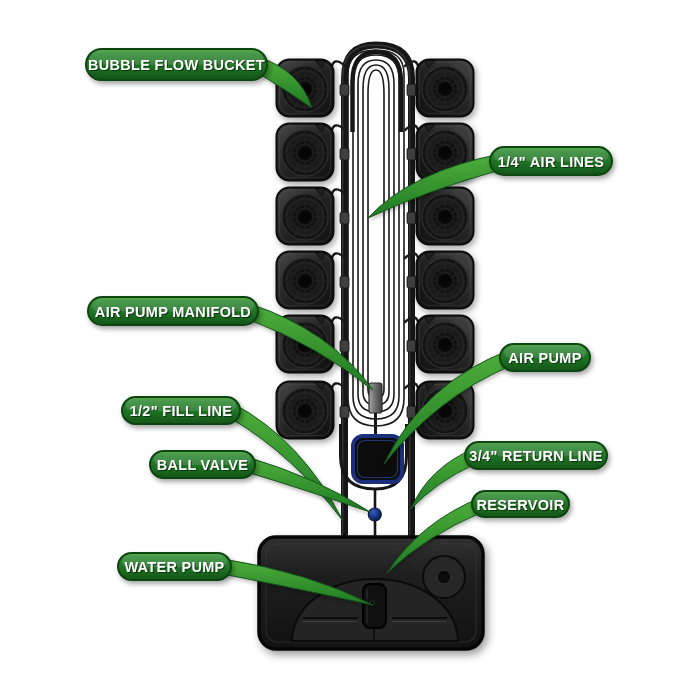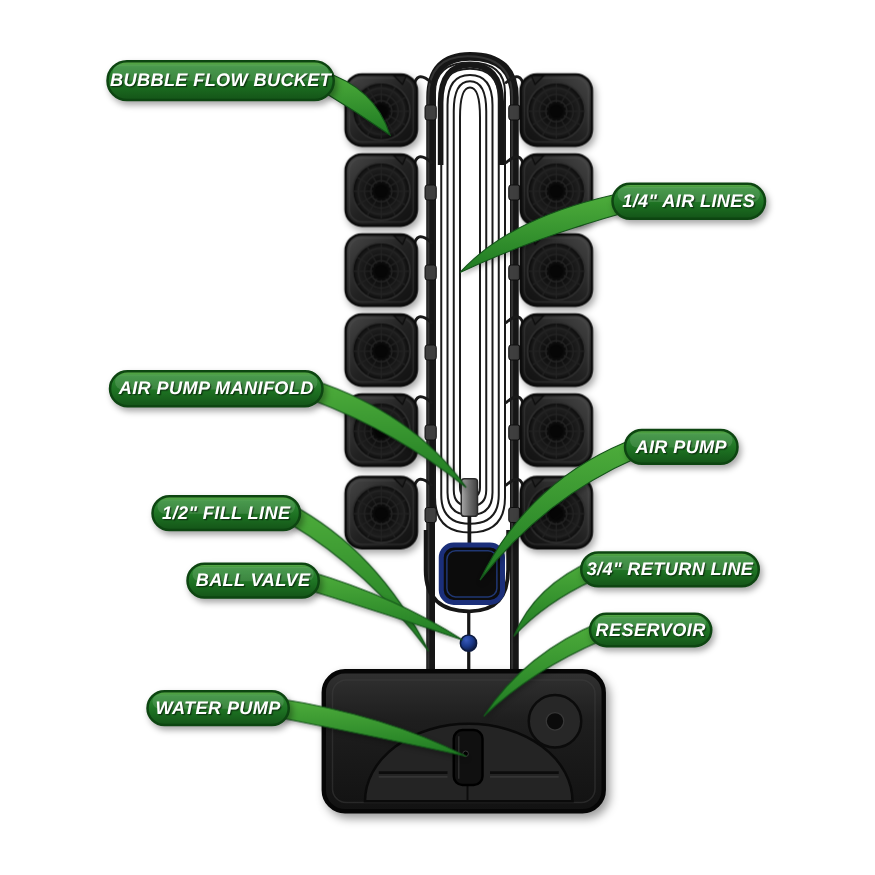--- a/index.html
+++ b/index.html
@@ -1,16 +1,16 @@
 <!DOCTYPE html>
 <html><head>
 <meta charset="utf-8">
 <style>
   html, body { margin: 0; padding: 0; background: #ffffff; }
-  .stage { width: 700px; height: 700px; position: relative; background: #fff; font-style: italic; }
+  .stage { width: 700px; height: 700px; position: relative; background: #fff; }
   svg { display: block; font-family: "Liberation Sans", sans-serif; }
   .pill-rect { stroke: #0d4511; stroke-width: 2; }
   .pill-text {
     fill: #ffffff;
     font-weight: bold;
     font-size: 14.5px;
     letter-spacing: 0.3px;
     text-anchor: middle;
     dominant-baseline: central;
     filter: drop-shadow(1px 1.5px 0.5px rgba(0,0,0,0.5));

